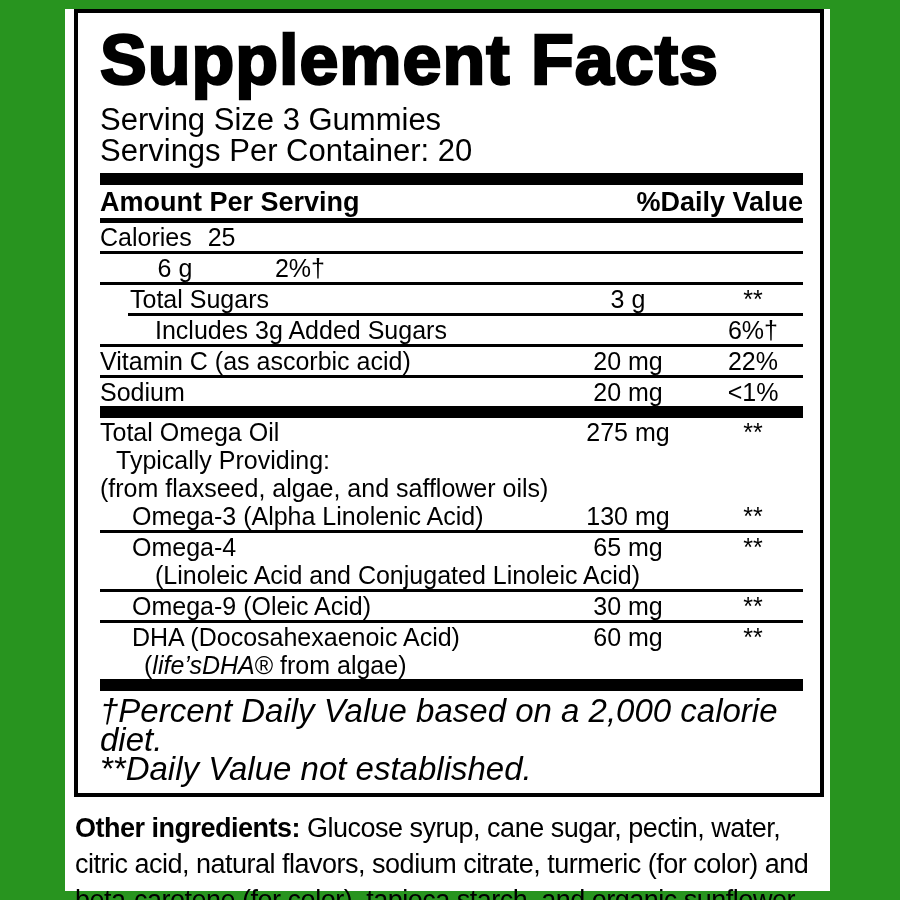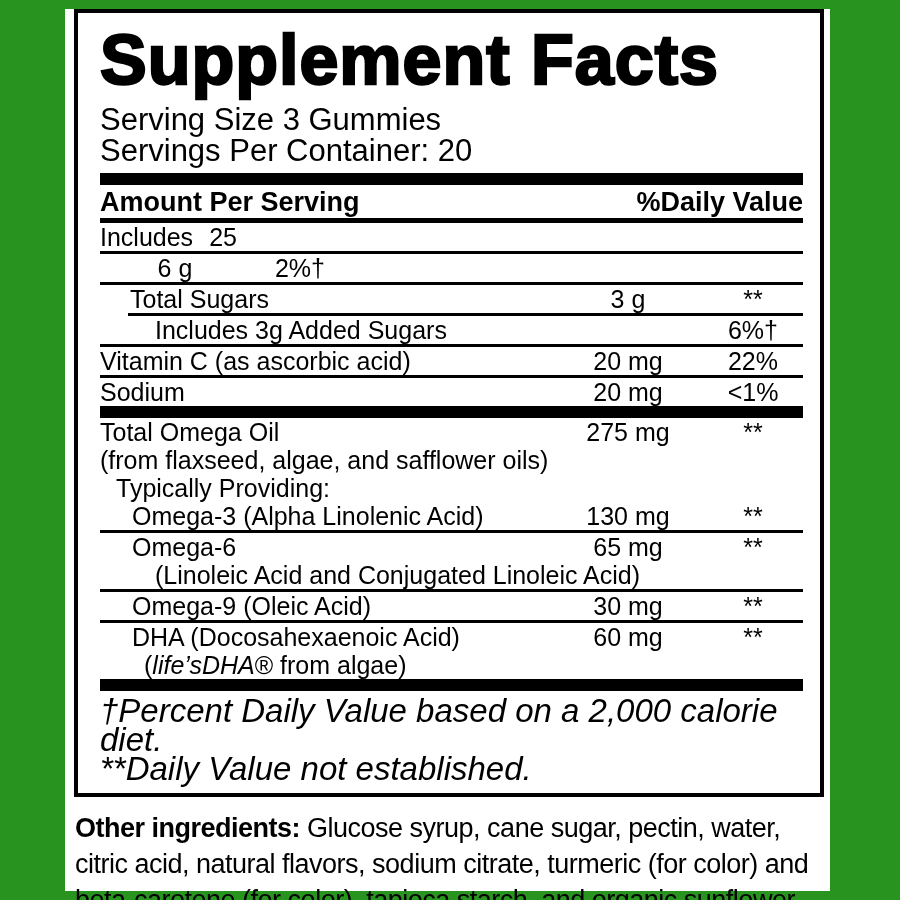--- a/index.html
+++ b/index.html
@@ -101,21 +101,21 @@
 
       <div class="bar after-serving"></div>
 
       <div class="hdr-row">
         <span>Amount Per Serving</span>
         <span>%Daily Value</span>
       </div>
       <div class="sep-med"></div>
 
       <div class="row">
-        <span class="lbl"><span>Includes</span><span class="cal-val">25</span></span>
+        <span class="lbl"><span>Calories</span><span class="cal-val">25</span></span>
       </div>
       <div class="sep"></div>
 
       <div class="row">
         <span class="amt">6 g</span>
         <span class="dv">2%†</span>
       </div>
       <div class="sep"></div>
 
       <div class="row">
@@ -146,35 +146,35 @@
       </div>
 
       <div class="bar"></div>
 
       <div class="row">
         <span class="lbl">Total Omega Oil</span>
         <span class="amt">275 mg</span>
         <span class="dv">**</span>
       </div>
       <div class="row">
+        <span class="lbl ind-typ">Typically Providing:</span>
+      </div>
+      <div class="row">
         <span class="lbl">(from flaxseed, algae, and safflower oils)</span>
-      </div>
-      <div class="row">
-        <span class="lbl ind-typ">Typically Providing:</span>
       </div>
 
       <div class="row">
         <span class="lbl ind-omega">Omega-3 (Alpha Linolenic Acid)</span>
         <span class="amt">130 mg</span>
         <span class="dv">**</span>
       </div>
       <div class="sep"></div>
 
       <div class="row">
-        <span class="lbl ind-omega">Omega-6</span>
+        <span class="lbl ind-omega">Omega-4</span>
         <span class="amt">65 mg</span>
         <span class="dv">**</span>
       </div>
       <div class="row">
         <span class="lbl ind-sub2">(Linoleic Acid and Conjugated Linoleic Acid)</span>
       </div>
       <div class="sep"></div>
 
       <div class="row">
         <span class="lbl ind-omega">Omega-9 (Oleic Acid)</span>

